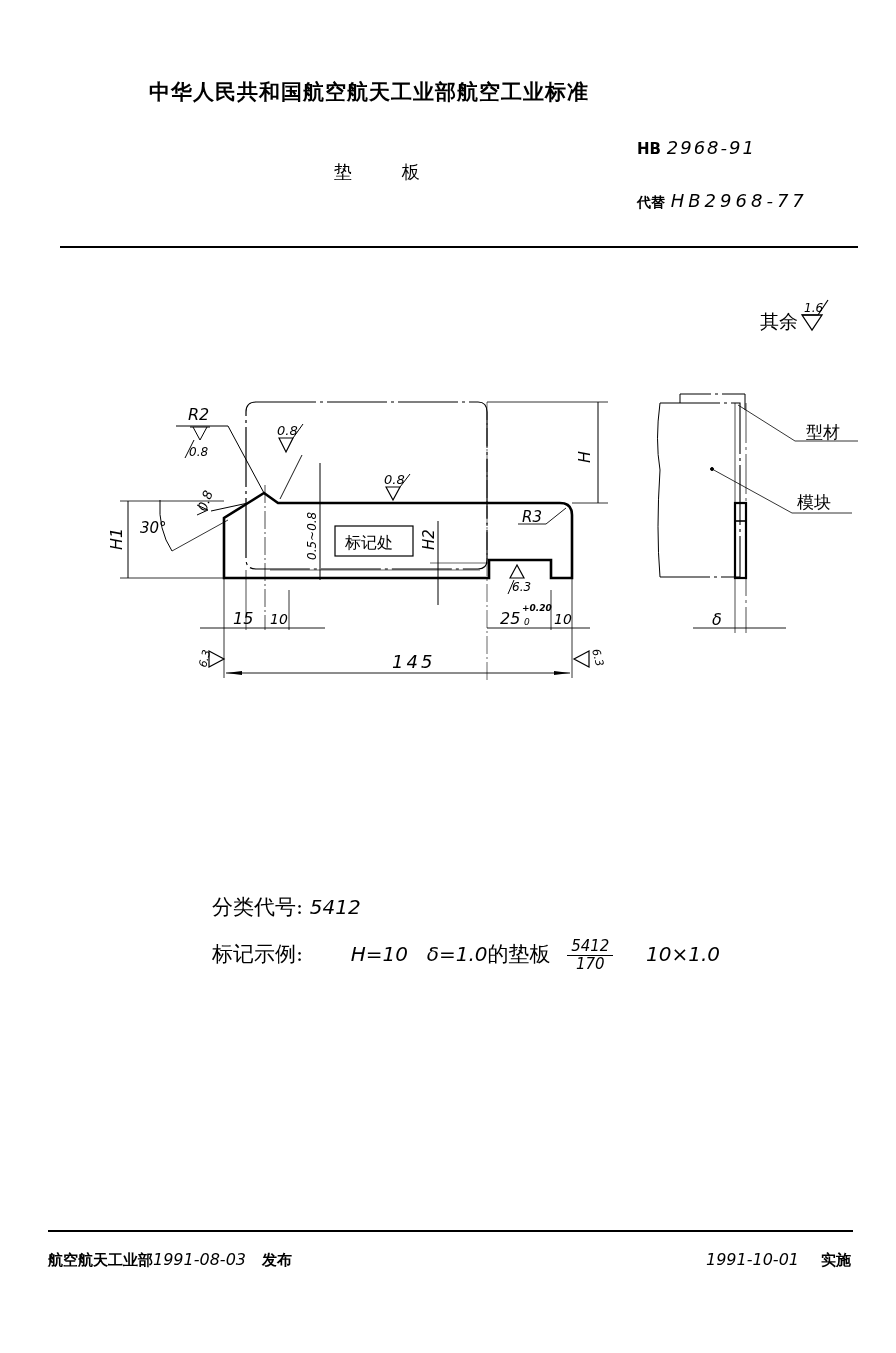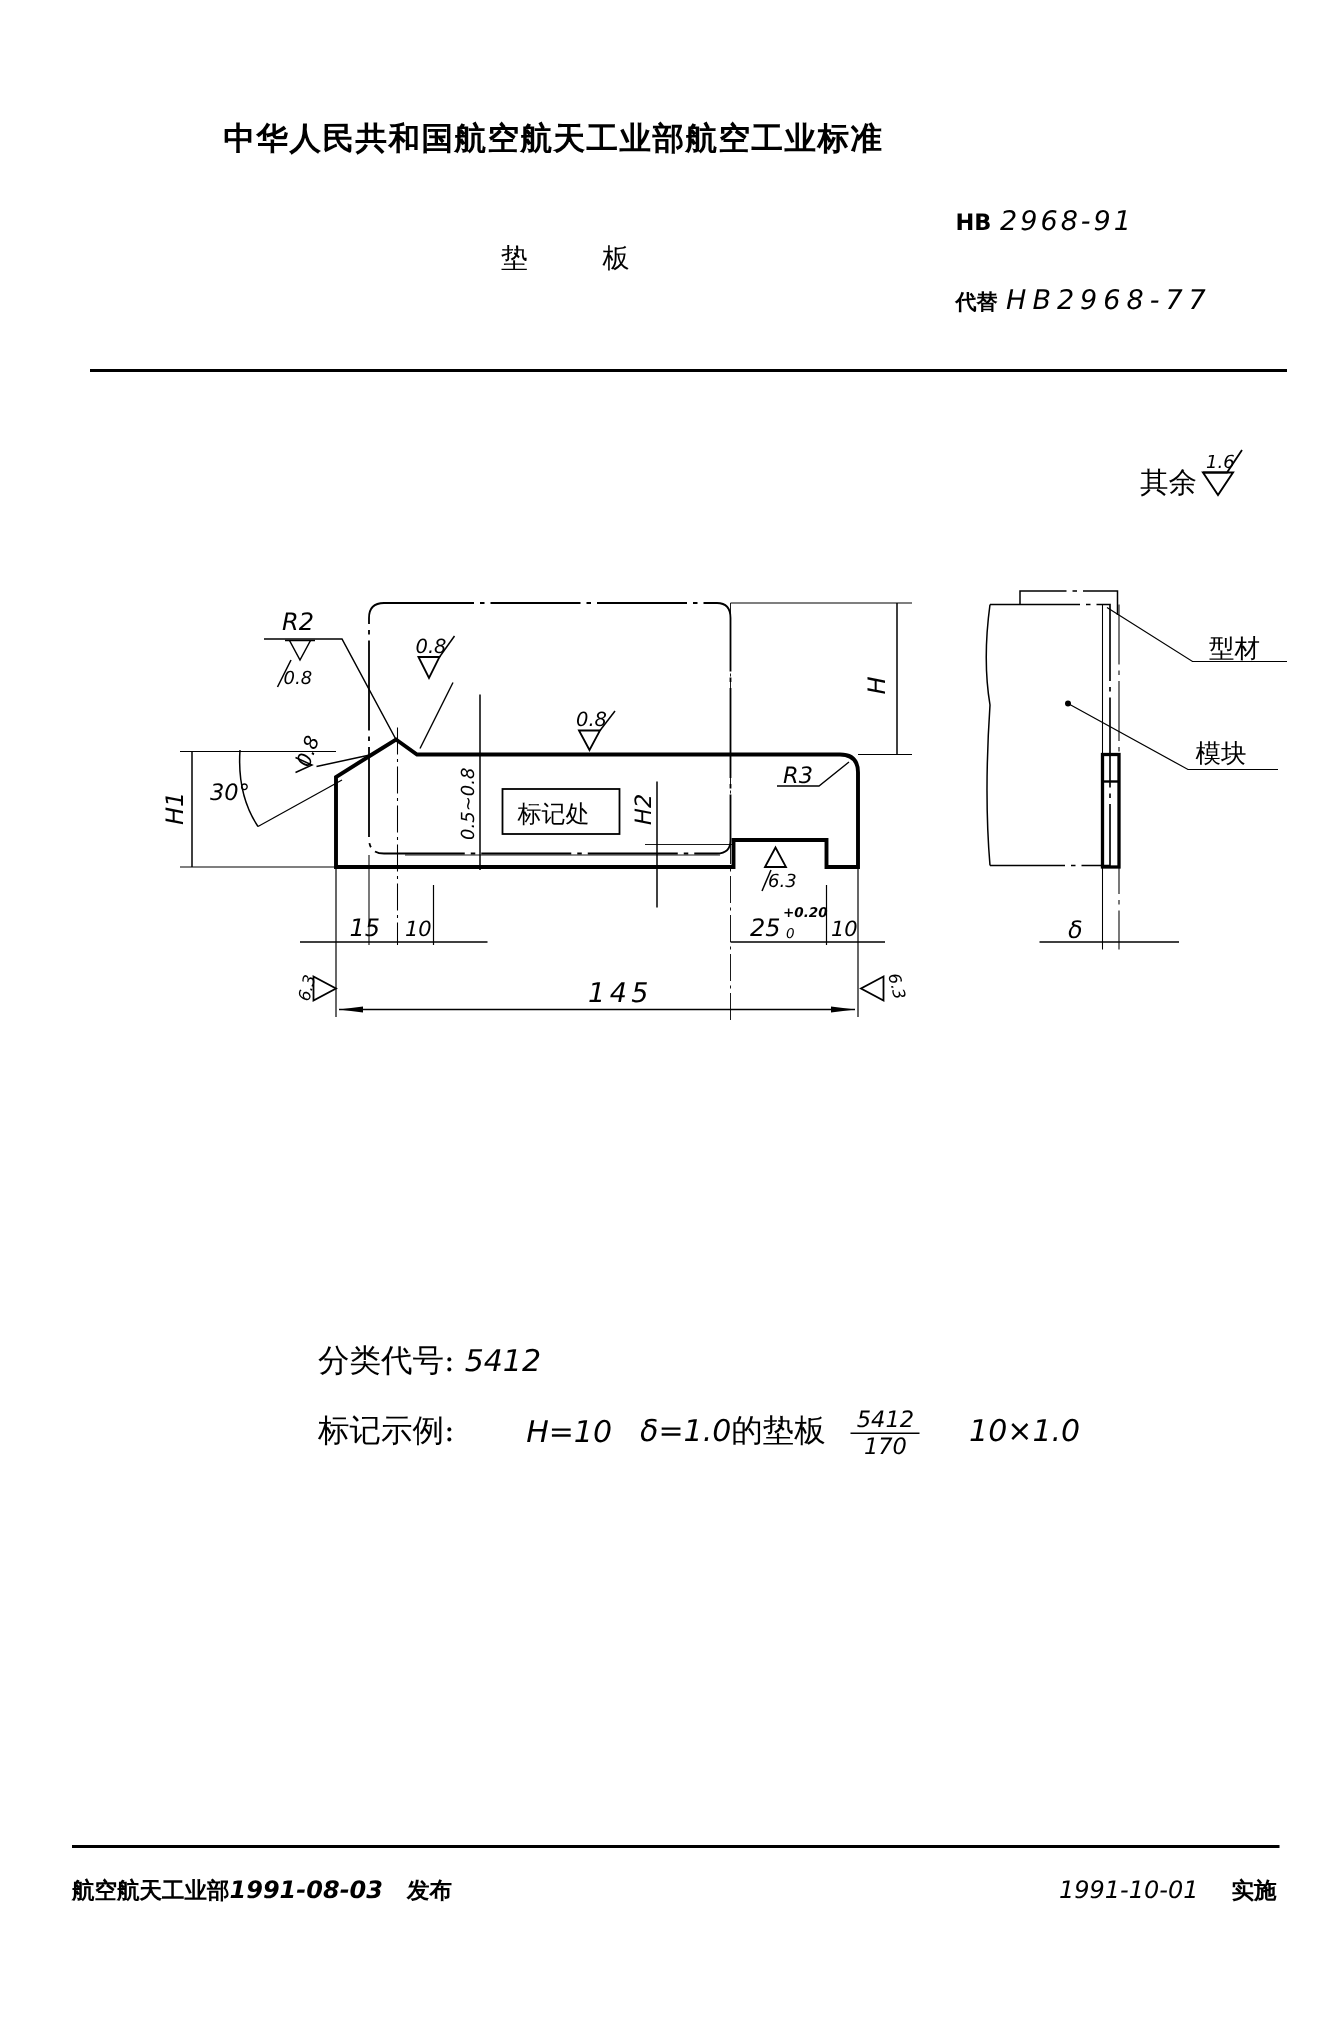--- a/index.html
+++ b/index.html
@@ -15,21 +15,21 @@
   .replace .code { letter-spacing: 4px; font-style: italic; }
   .doc-title { left: 334px; top: 160px; font-size: 18px; letter-spacing: 22px; white-space: nowrap; font-family: "DejaVu Serif", serif; }
   .rule-top { left: 60px; top: 246px; width: 798px; height: 2px; background: #000; }
   .rule-bottom { left: 48px; top: 1230px; width: 805px; height: 2px; background: #000; }
   .drawing { left: 0; top: 280px; }
   .info { left: 212px; font-size: 21px; white-space: nowrap; font-family: "DejaVu Serif", serif; }
   .info .it { font-family: "DejaVu Sans", sans-serif; font-style: italic; font-size: 20px; }
   .frac { display: inline-block; vertical-align: middle; text-align: center; font-family: "DejaVu Sans", sans-serif; font-style: italic; font-size: 15px; line-height: 17px; margin: 0 26px 0 10px; }
   .frac .num { border-bottom: 1px solid #000; padding: 0 4px; }
   .footer-left { left: 48px; top: 1250px; font-size: 15px; font-weight: bold; white-space: nowrap; }
-  .footer-left .d { font-weight: bold; font-style: italic; font-size: 16px; margin: 0 16px 12px 0; }
+  .footer-left .d { font-weight: normal; font-style: italic; font-size: 16px; margin: 0 16px 12px 0; }
   .footer-right { left: 706px; top: 1250px; font-size: 15px; font-weight: bold; white-space: nowrap; }
   .footer-right .d { font-weight: normal; font-style: italic; font-size: 16px; margin-right: 22px; }
   svg text { font-family: "DejaVu Sans", sans-serif; }
 </style>
 </head>
 <body>
 
 <div class="abs header-org">中华人民共和国航空航天工业部航空工业标准</div>
 
 <div class="abs std-no">

